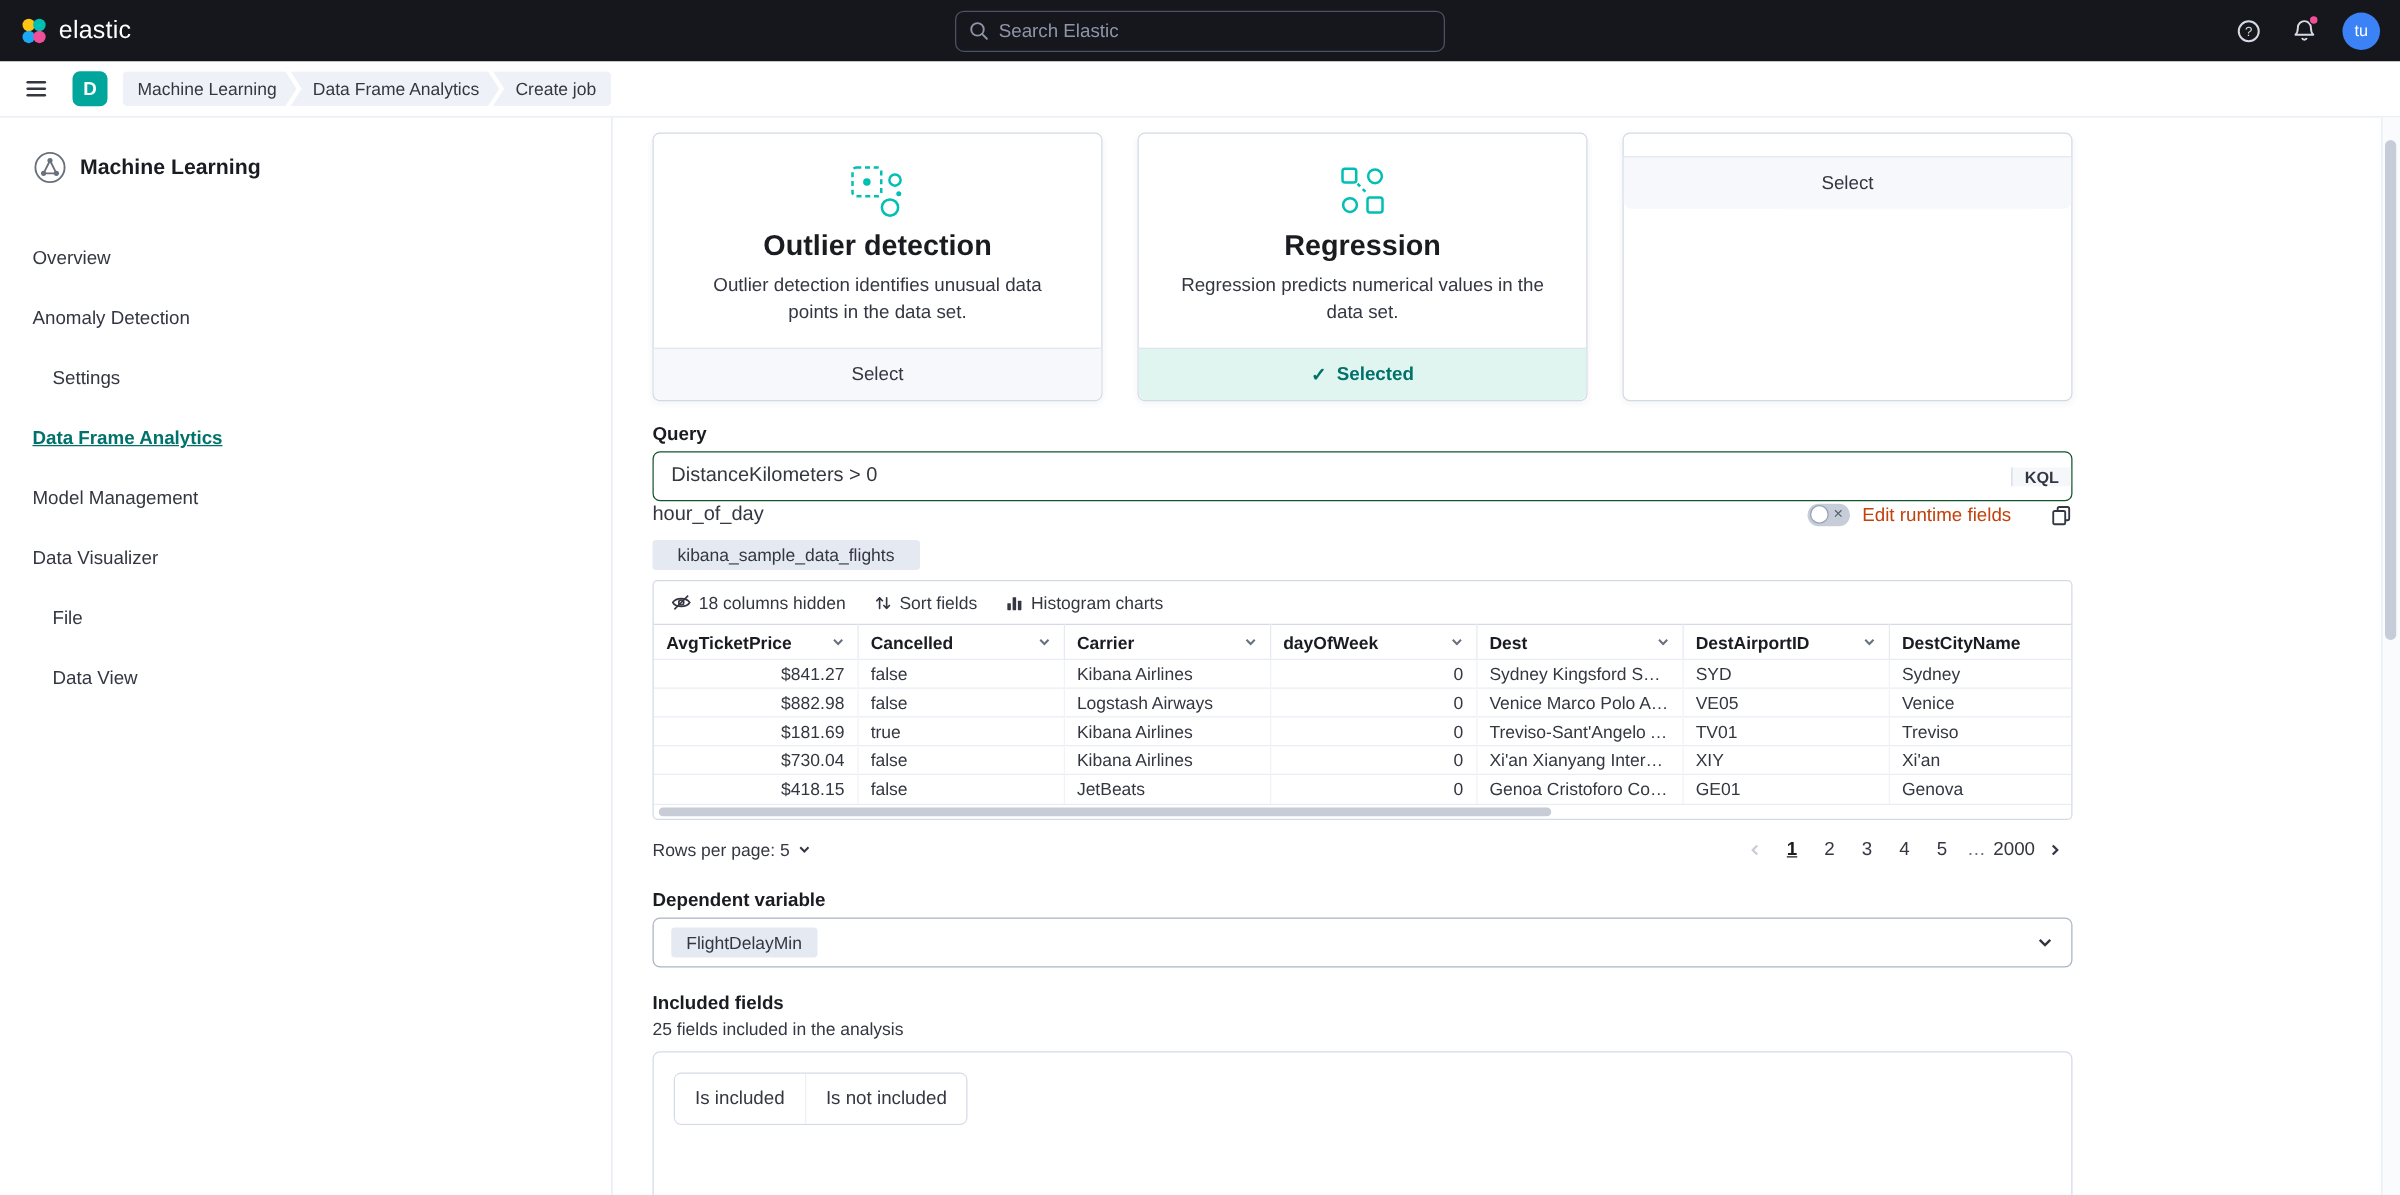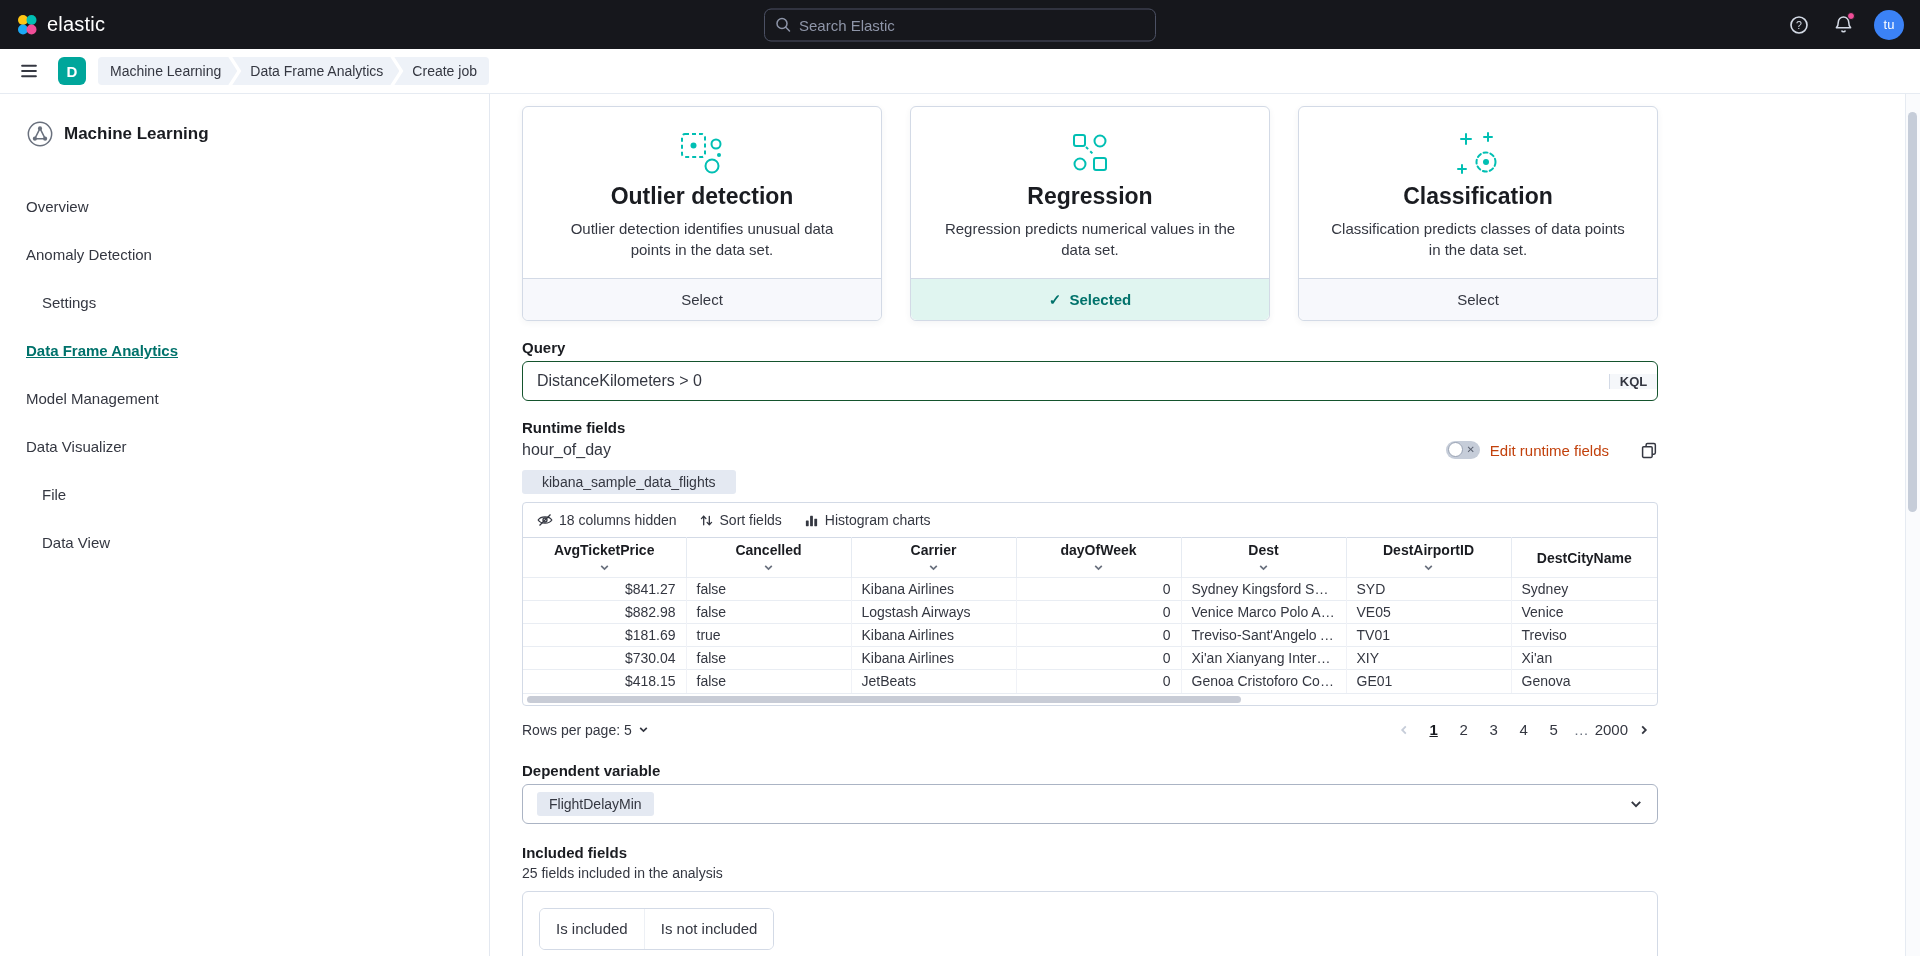--- a/index.html
+++ b/index.html
@@ -117,21 +117,21 @@
   
   .grid { margin-top: 8px; border: 1px solid #D3DAE6; border-radius: 4px; background: #fff; }
   .grid-toolbar { display: flex; align-items: center; gap: 6px; padding: 4px 6px; height: 34px; }
   .toolbar-btn { display: flex; align-items: center; gap: 6px; font-size: 14px; color: #343741; padding: 4px 8px; border-radius: 4px; cursor: pointer; background: none; border: none; font-family: inherit; }
   .dgrid { width: 100%; border-collapse: collapse; table-layout: fixed; font-size: 14px; }
   .dgrid th {
     border-top: 1px solid #D3DAE6; border-right: 1px solid #E6EBF2;
     padding: 4px 10px; font-weight: 700; text-align: left; color: #1A1C21; height: 28px;
   }
   .dgrid th:last-child { border-right: none; }
-  .th-inner { display: flex; align-items: center; justify-content: space-between; gap: 4px; cursor: pointer; flex-direction: column; }
+  .th-inner { display: flex; align-items: center; justify-content: space-between; gap: 4px; cursor: pointer; }
   .th-inner .col-chevron { color: #69707D; flex: none; cursor: pointer; }
   .dgrid td {
     border-top: 1px solid #E9EDF3; border-right: 1px solid #F0F2F7;
     padding: 2px 10px; height: 23px; white-space: nowrap; overflow: hidden; text-overflow: ellipsis; color: #343741;
   }
   .dgrid td:last-child { border-right: none; }
   .dgrid .num { text-align: right; }
   .hscroll { height: 12px; position: relative; border-top: 1px solid #E9EDF3; }
   .h-thumb { position: absolute; left: 4px; top: 2px; width: 63%; height: 7px; border-radius: 4px; background: #9AA3B5; opacity: .55; cursor: pointer; }
 
@@ -303,46 +303,32 @@
               <div class="card-title">Regression</div>
               <div class="card-desc">Regression predicts numerical values in the data set.</div>
             </div>
             <div class="card-footer">
               <span>✓</span>
               <span>Selected</span>
             </div>
           </div>
 
           <div class="card">
-            <div class="card-body">
-              <div class="card-icon">
-                <svg width="46" height="46" viewBox="0 0 46 46" fill="none" stroke="currentColor" stroke-width="2" stroke-linecap="round">
-                  <path d="M11 3v10M6 8h10"></path>
-                  <path d="M33 2v8M29 6h8"></path>
-                  <path d="M7 34v8M3 38h8"></path>
-                  <circle cx="31" cy="31" r="9.5" stroke-dasharray="4 3"></circle>
-                  <circle cx="31" cy="31" r="3" fill="currentColor" stroke="none"></circle>
-                </svg>
-              </div>
-              <div class="card-title">Classification</div>
-              <div class="card-desc">Classification predicts classes of data points in the data set.</div>
-            </div>
             <div class="card-footer">
               <span>Select</span>
             </div>
           </div>
         </div>
 
         <div class="form-label">Query</div>
         <div class="query-group">
           <input class="query-input" value="DistanceKilometers &gt; 0" style="">
           <button class="kql-btn">KQL</button>
         </div>
 
-        <div class="form-label">Runtime fields</div>
         <div class="runtime-row">
           <span class="runtime-field">hour_of_day</span>
           <span class="runtime-right">
             <span class="switch">
               <span class="switch-thumb"></span>
               <span class="switch-x">✕</span>
             </span>
             <span class="runtime-toggle-label">Edit runtime fields</span>
             <span class="copy-btn">
               <svg width="17" height="17" viewBox="0 0 16 16" fill="none" stroke="currentColor" stroke-width="1.4">

